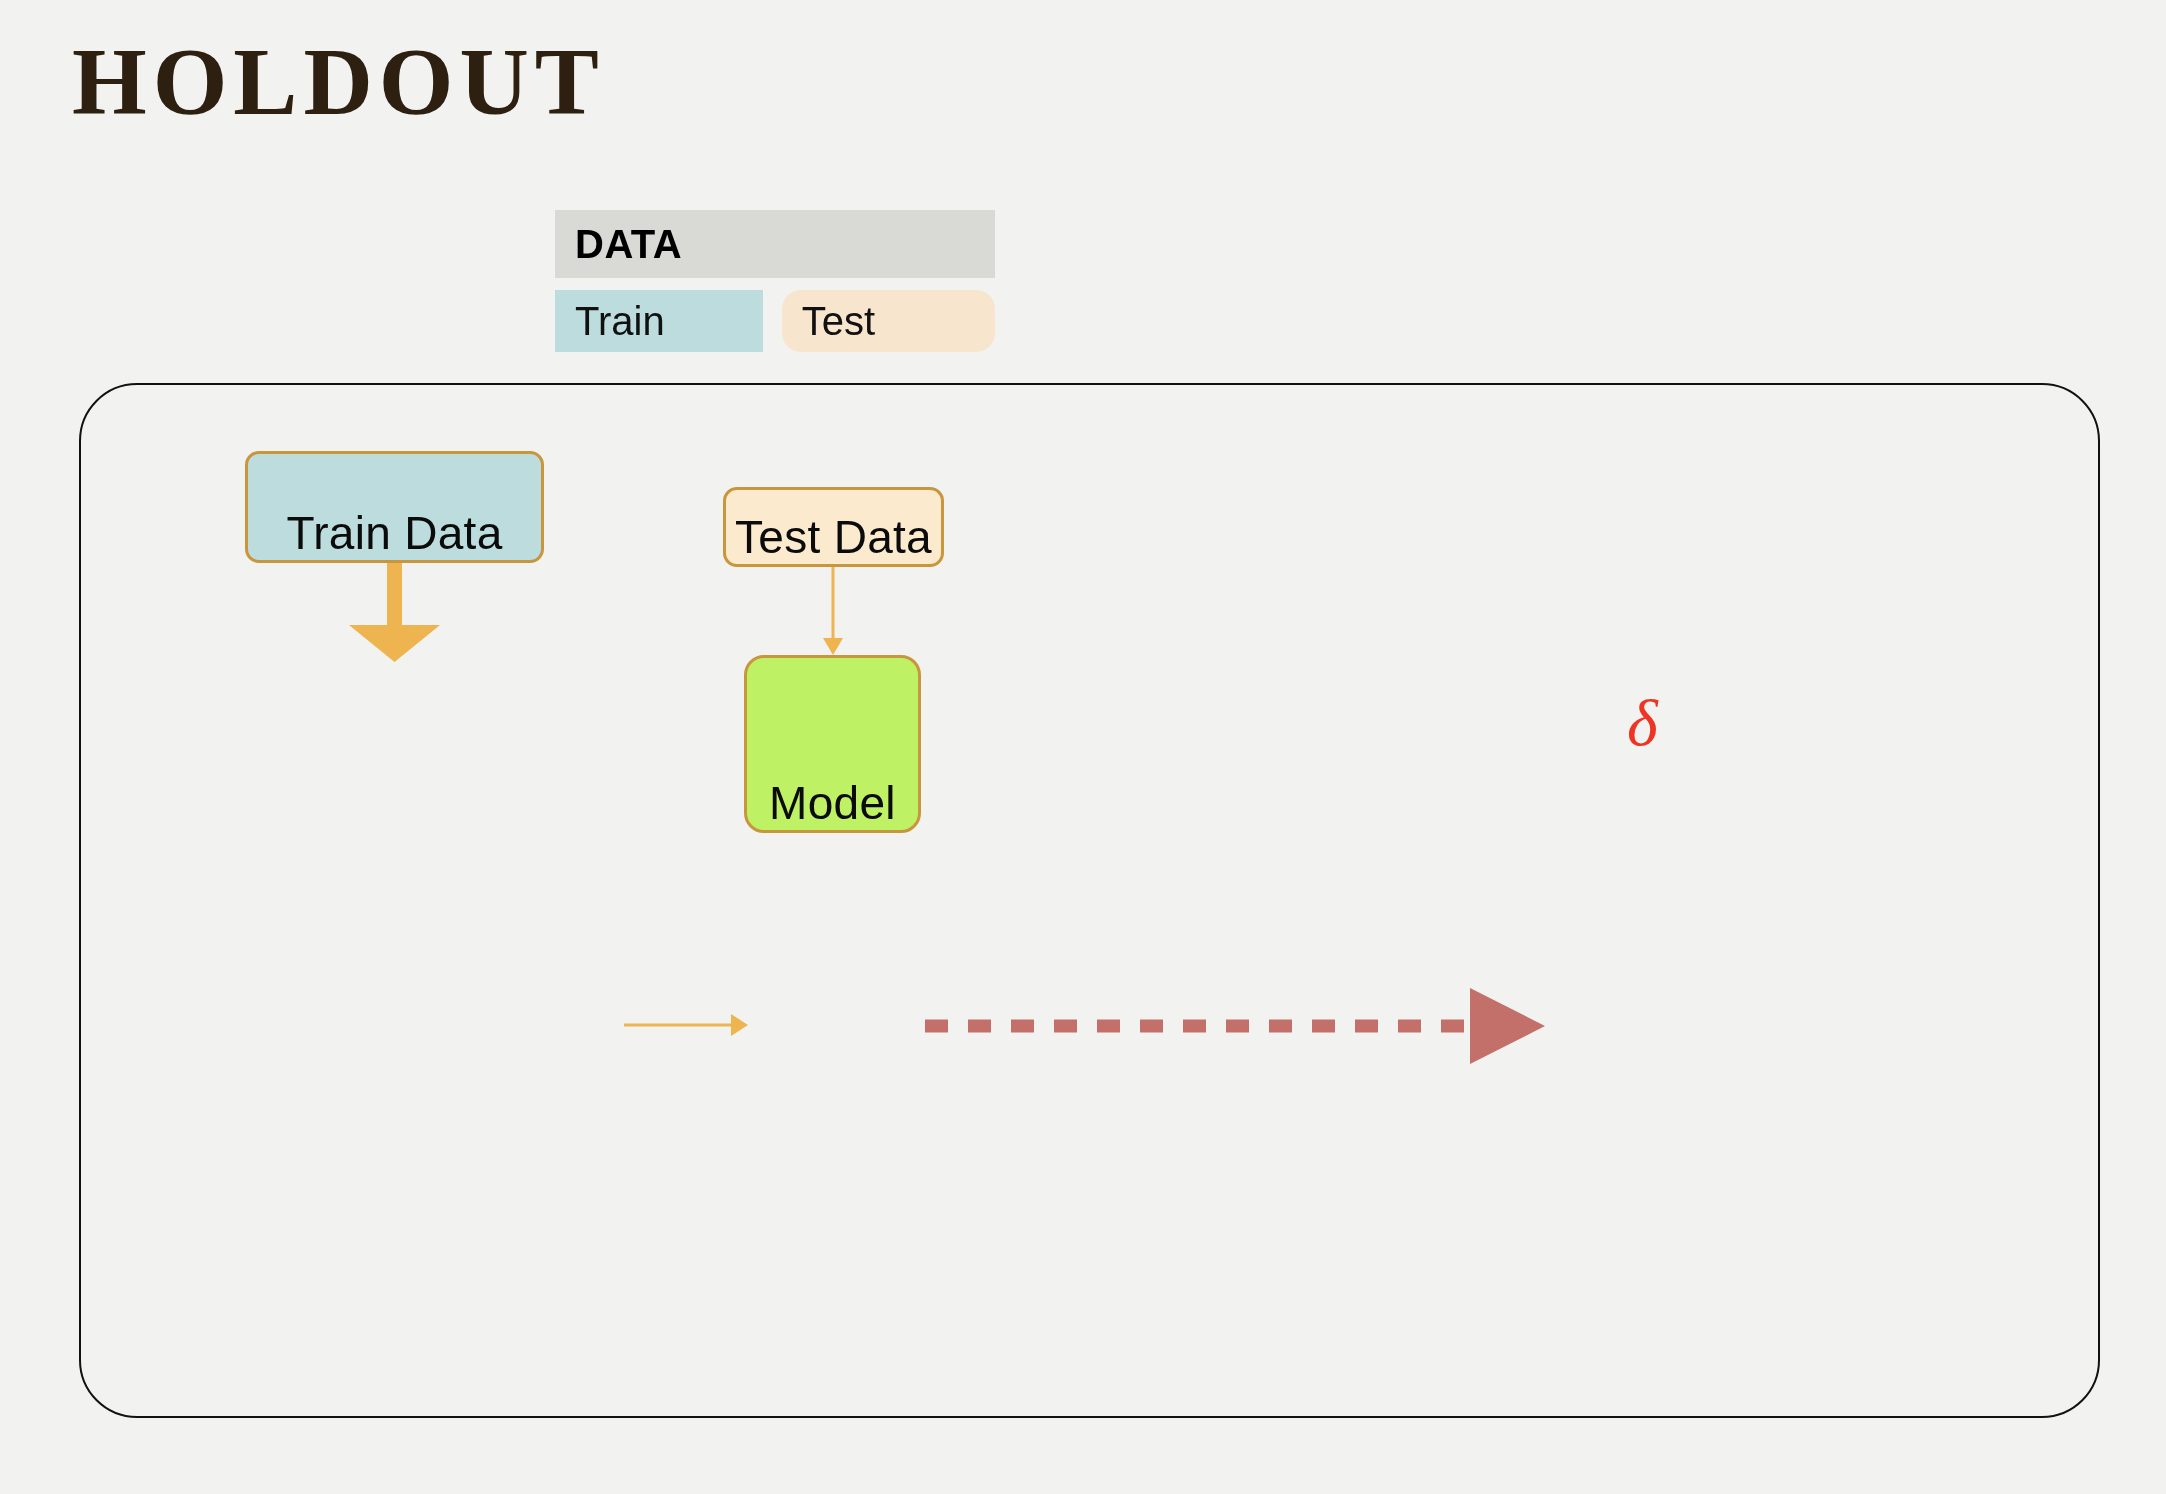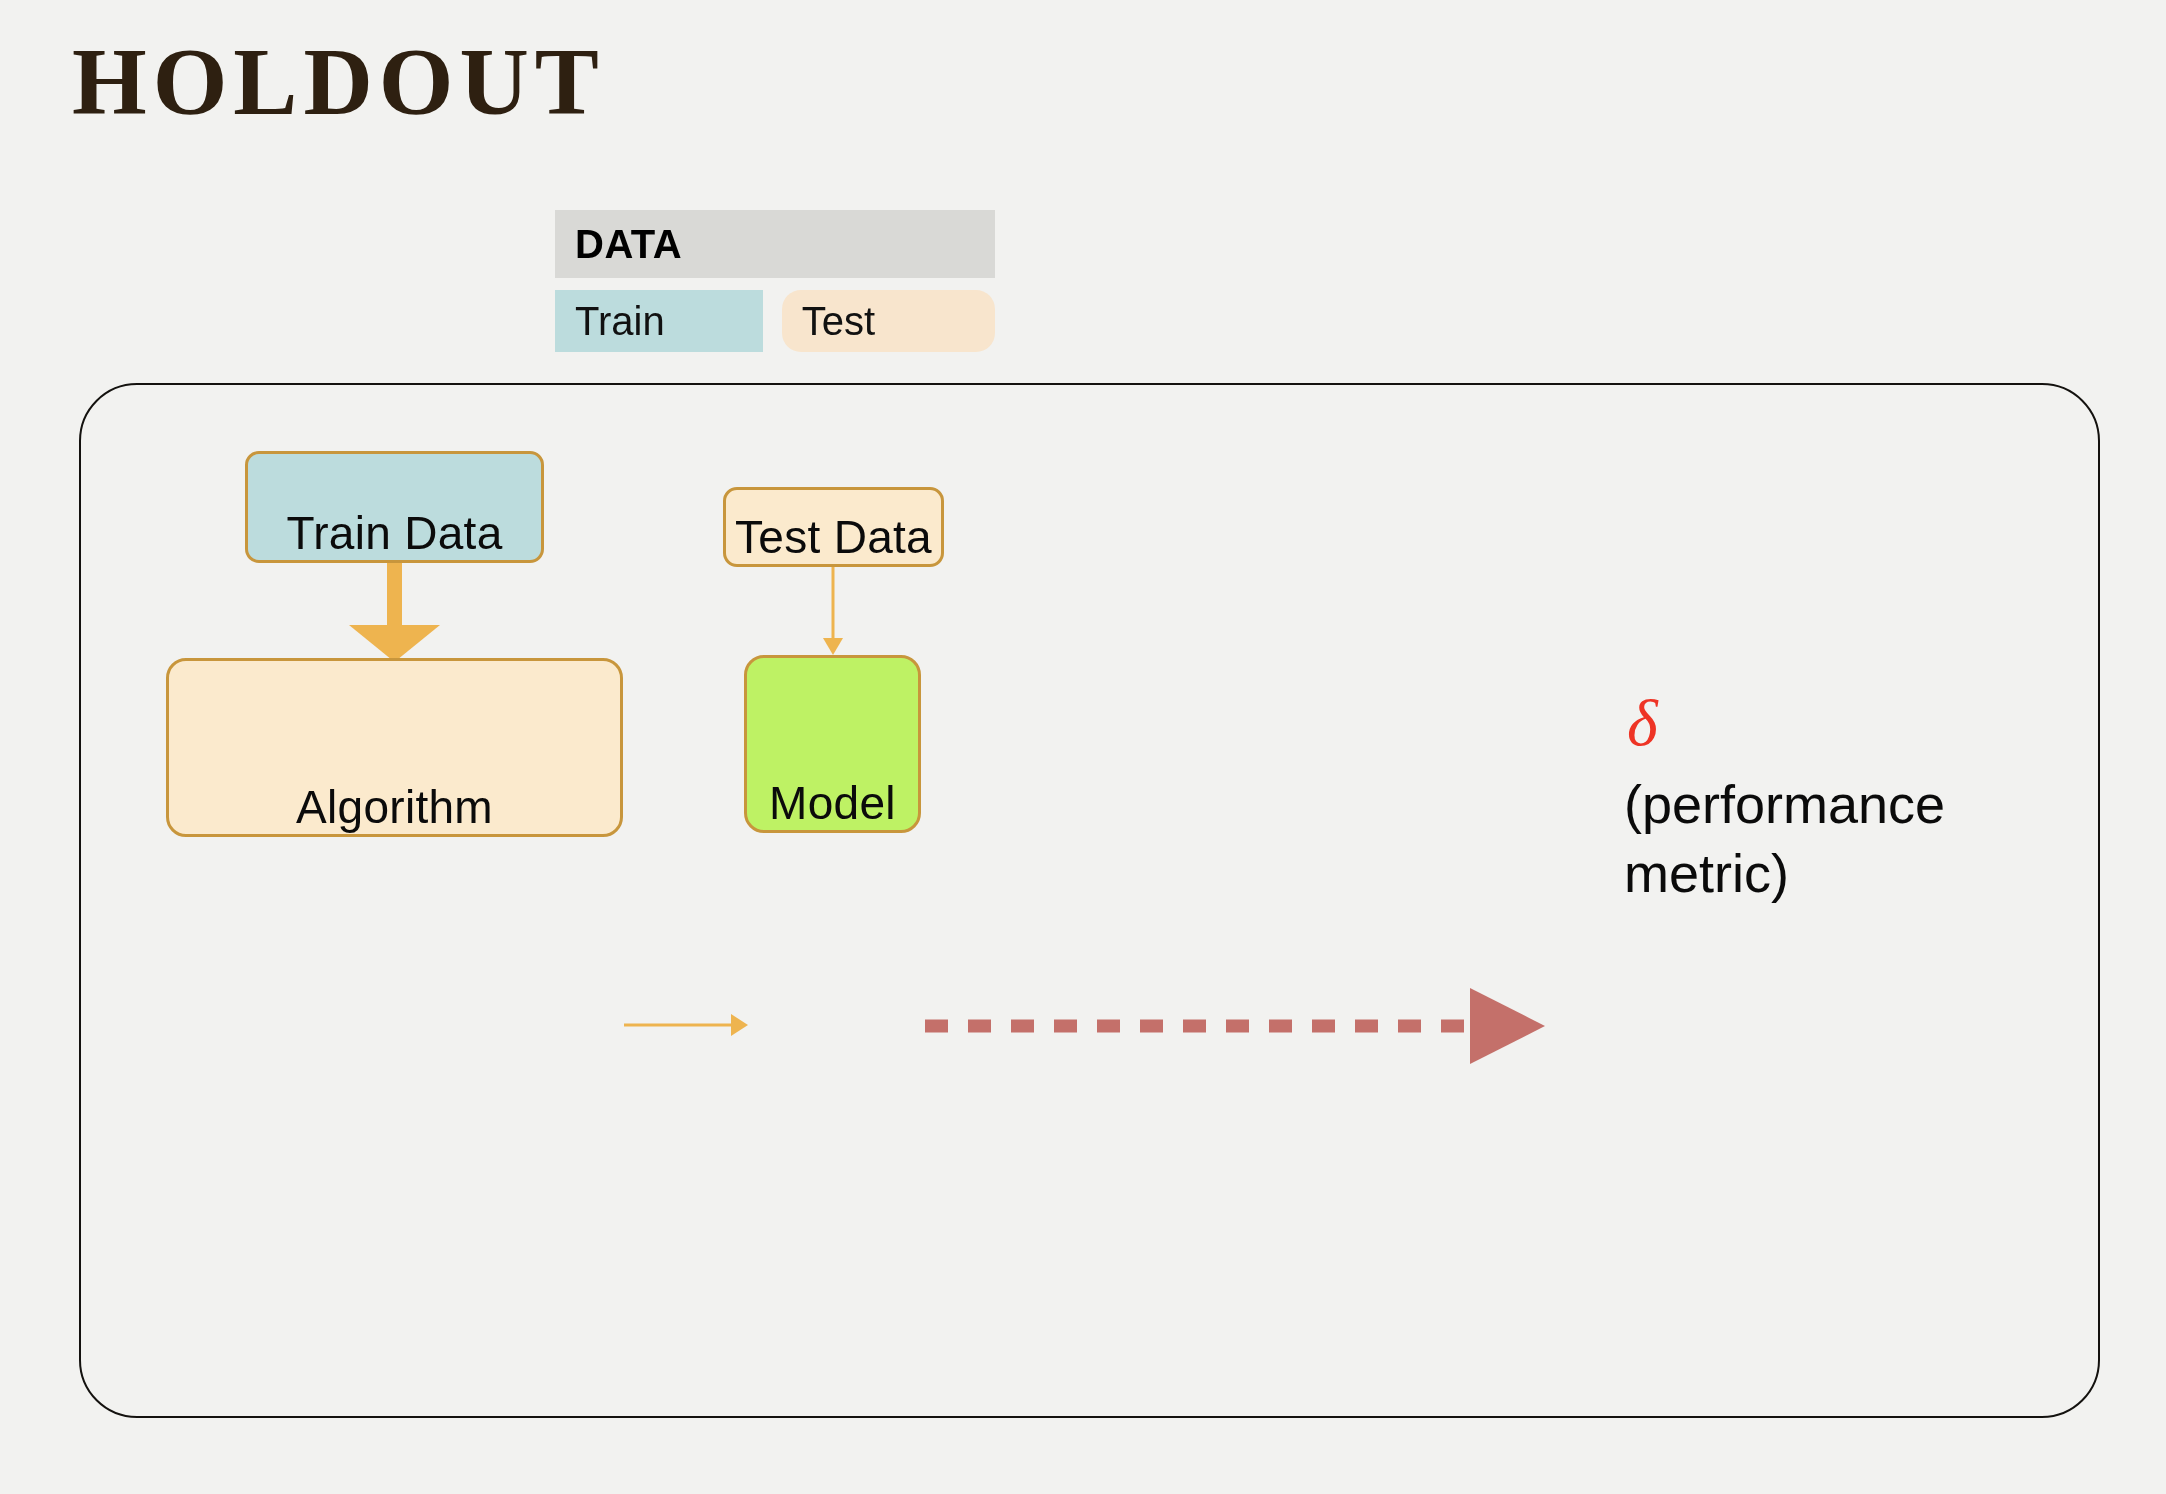--- a/index.html
+++ b/index.html
@@ -227,24 +227,20 @@
   </svg>
 
   <div class="node" id="node-train-data">
     <span class="node-label">Train Data</span>
   </div>
 
   <div class="node" id="node-test-data">
     <span class="node-label">Test Data</span>
   </div>
 
-  <div class="node" id="node-algorithm">
-    <span class="node-label">Algorithm</span>
-  </div>
 
   <div class="node" id="node-model">
     <span class="node-label">Model</span>
   </div>
 
   <div id="delta-symbol">δ</div>
-  <div id="metric-caption">(performance metric)</div>
 
 </div>
 
 </body></html>

